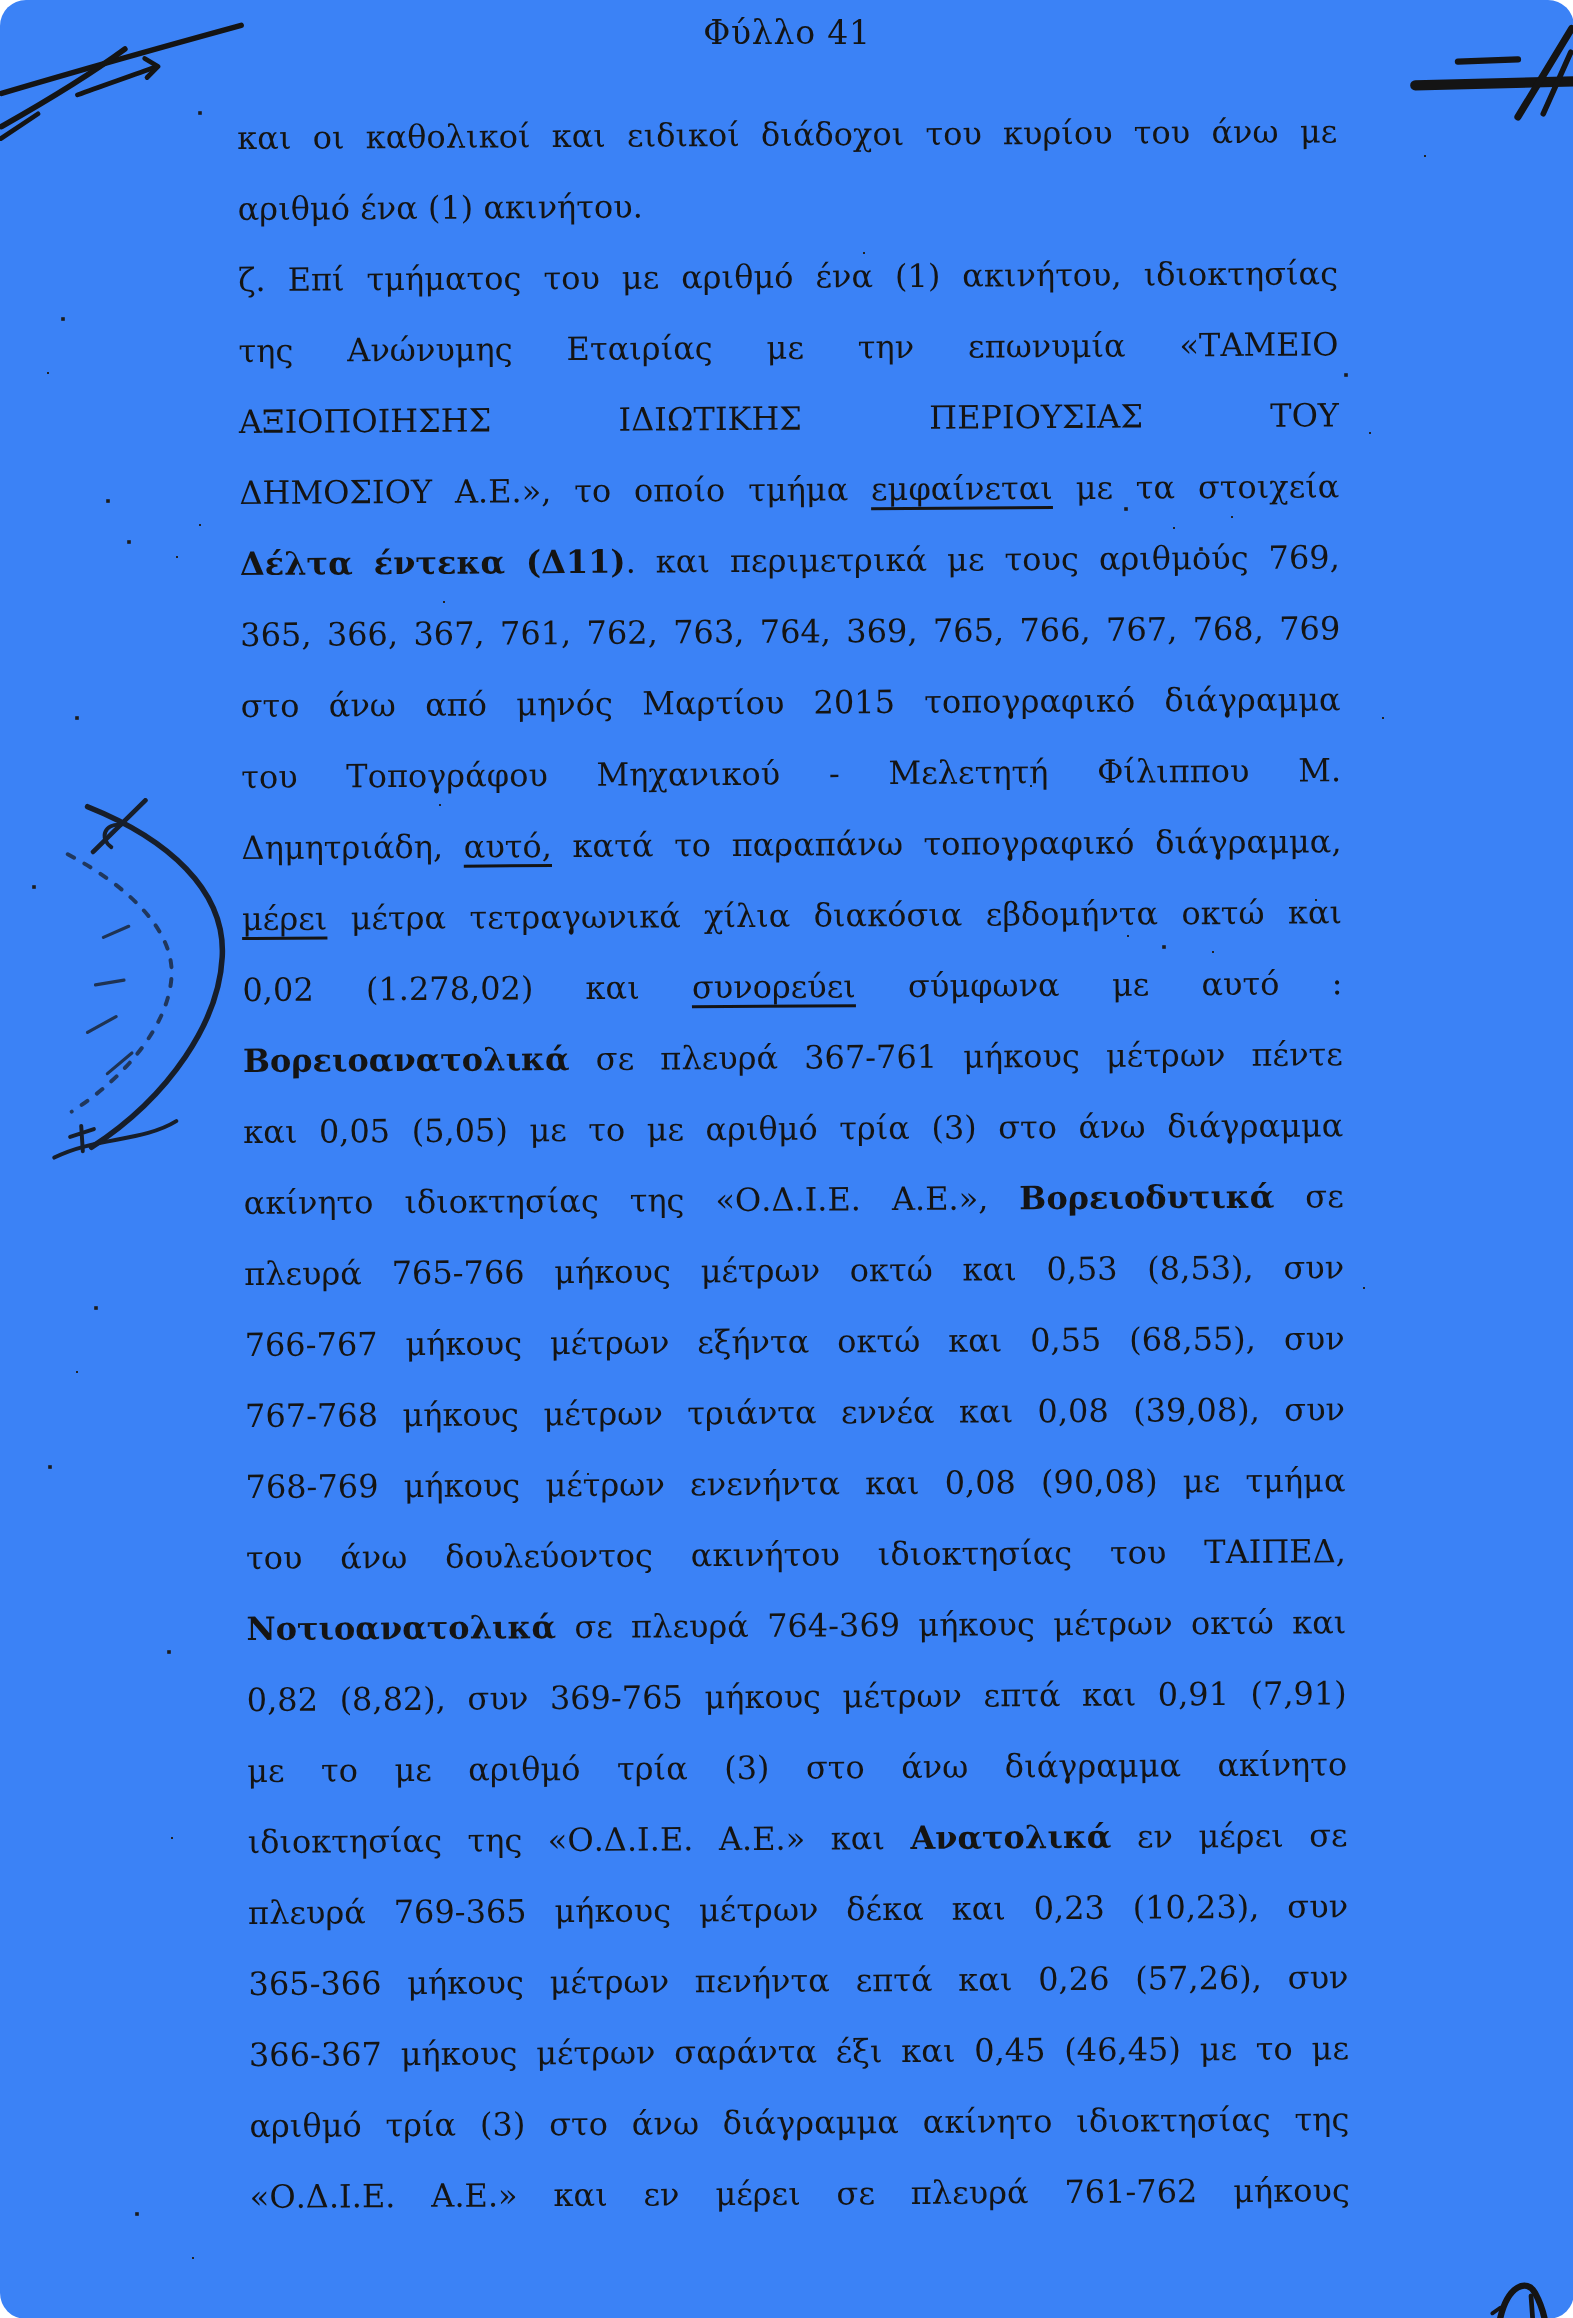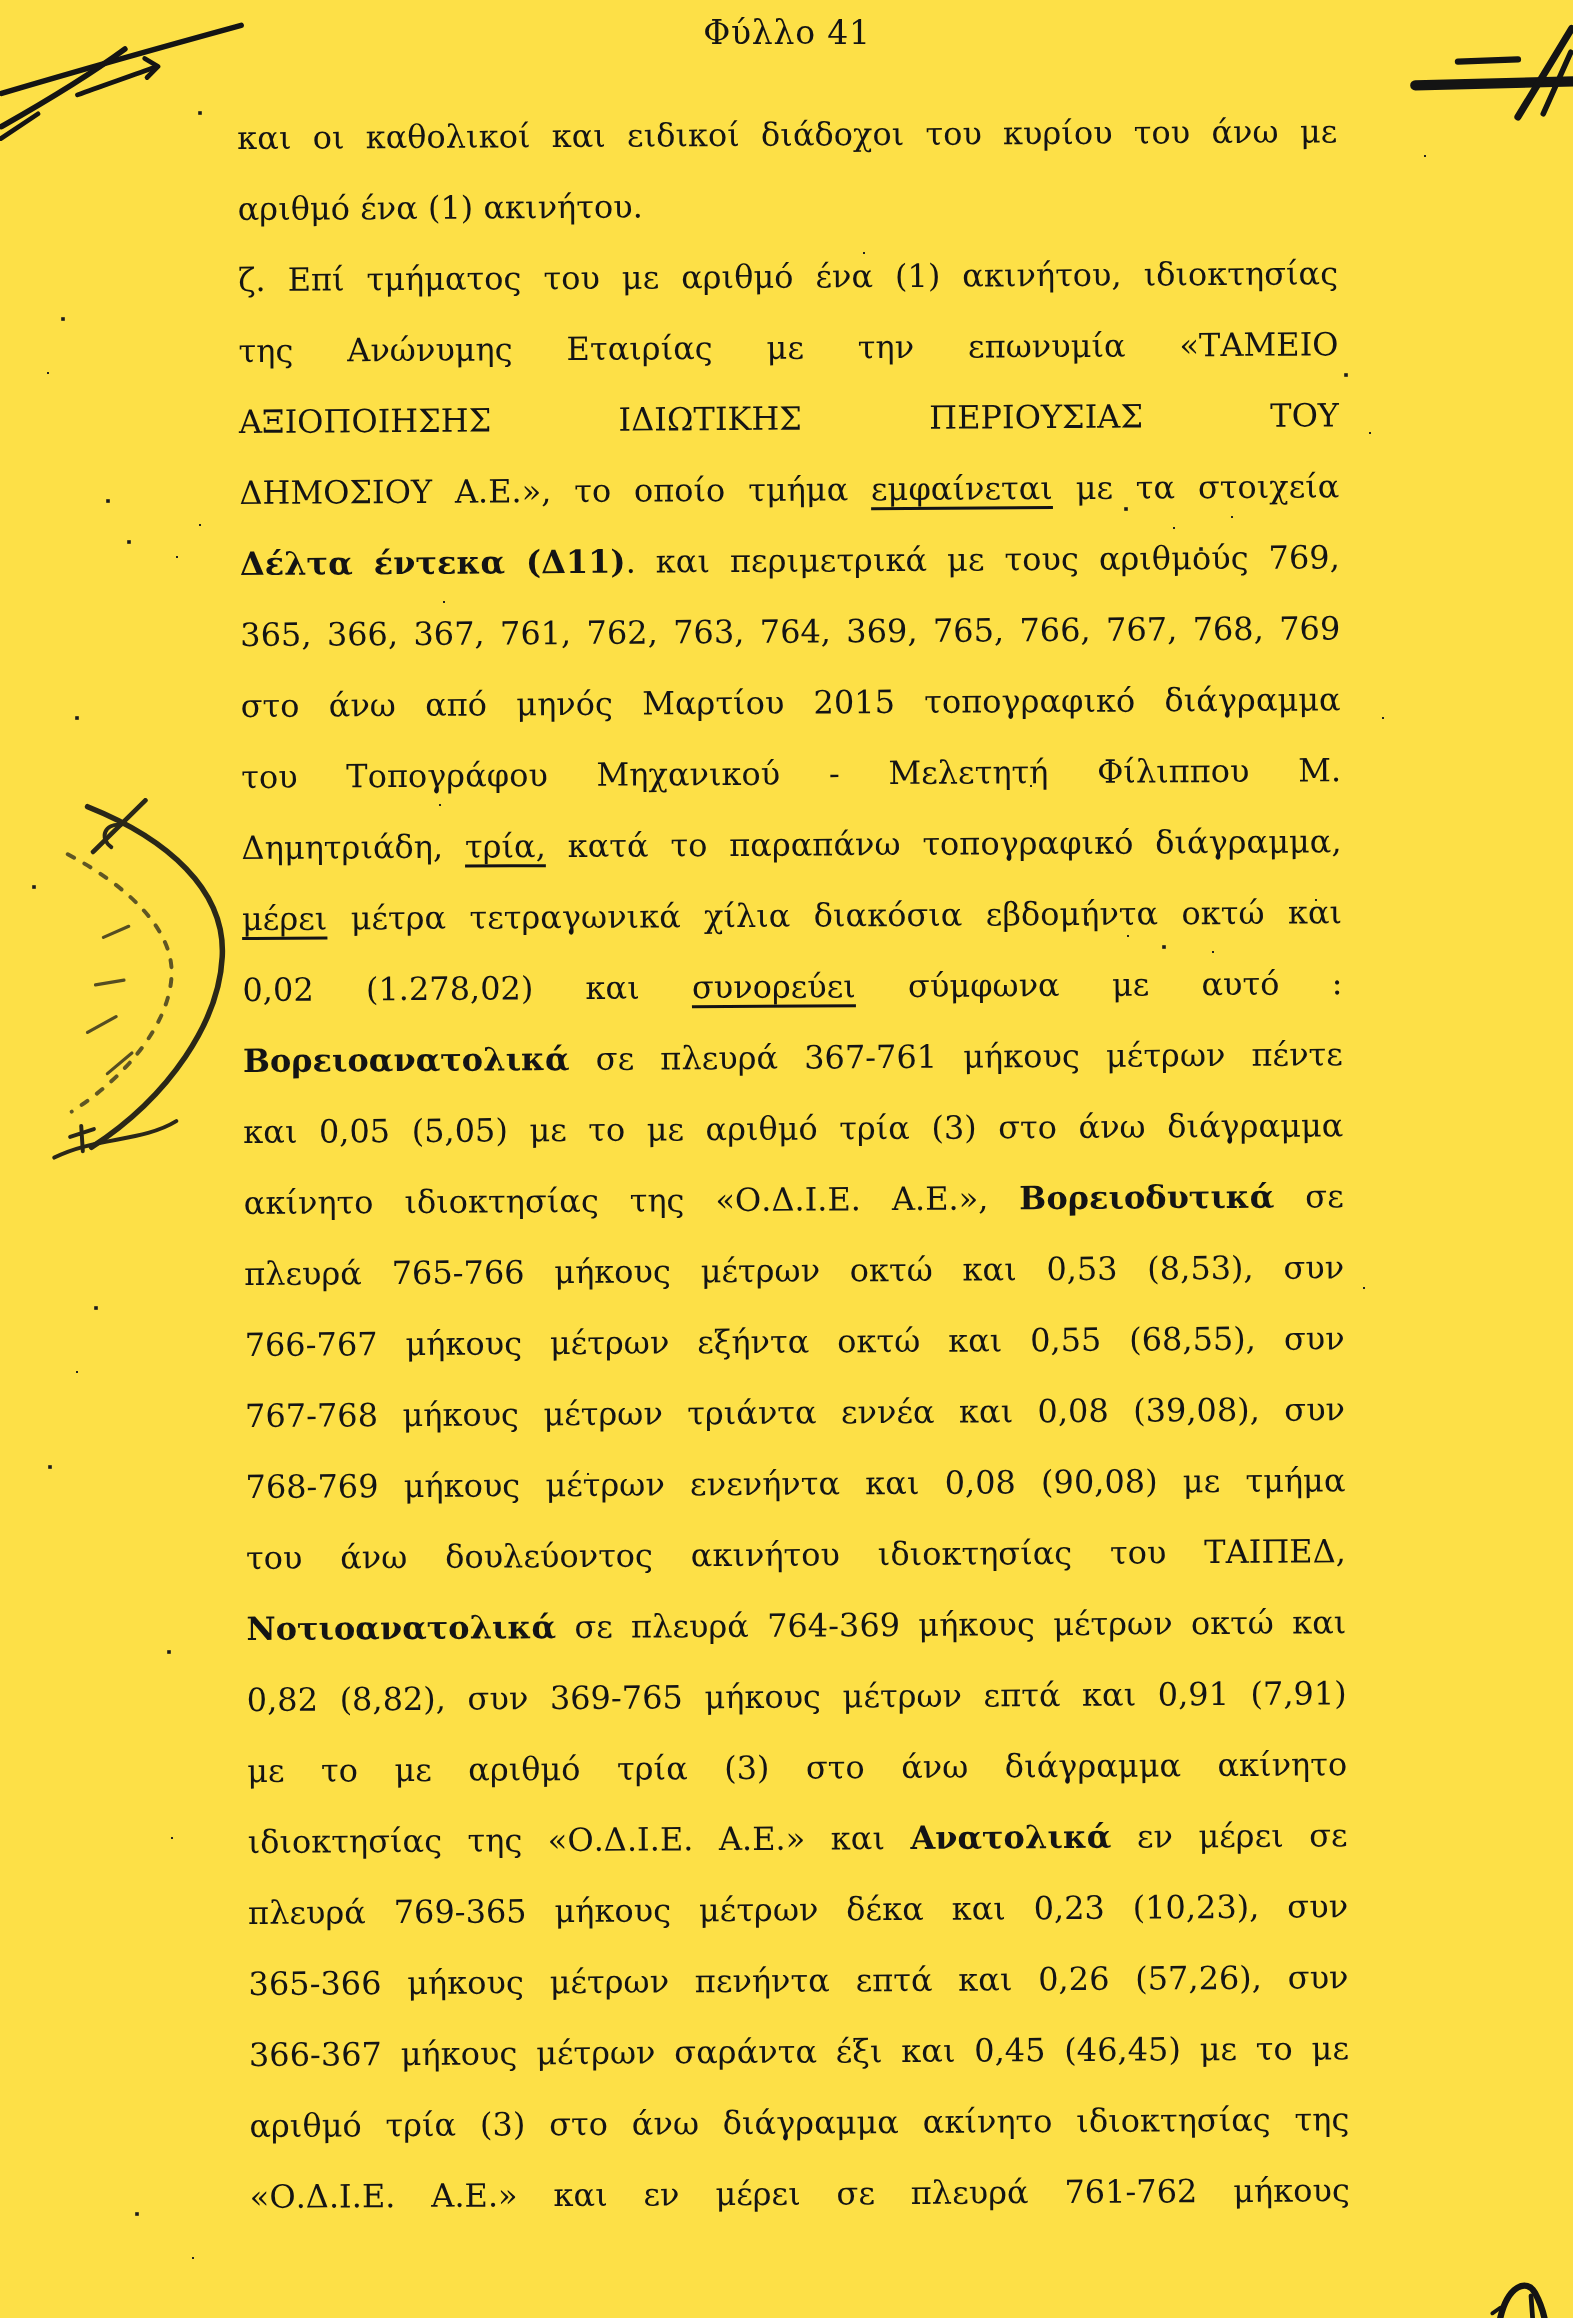--- a/index.html
+++ b/index.html
@@ -11,21 +11,22 @@
     position: relative;
     width: 1574px;
     height: 2319px;
     overflow: hidden;
     font-family: "DejaVu Serif", serif;
     color: #141414;
   }
   .page {
     position: absolute;
     inset: 0;
-    background: #fde047;
+    background: #3b82f6;
+    border-radius: 26px;
   }
   .heading {
     position: absolute;
     top: 12.7px;
     left: 0;
     width: 100%;
     text-align: center;
     font-size: 33px;
     letter-spacing: 0.8px;
   }
@@ -117,21 +118,21 @@
       <div class="line"><span>και οι καθολικοί και ειδικοί διάδοχοι του κυρίου του άνω με</span></div>
       <div class="line left"><span>αριθμό ένα (1) ακινήτου.</span></div>
       <div class="line"><span>ζ. Επί τμήματος του με αριθμό ένα (1) ακινήτου, ιδιοκτησίας</span></div>
       <div class="line"><span>της Ανώνυμης Εταιρίας με την επωνυμία «ΤΑΜΕΙΟ</span></div>
       <div class="line"><span>ΑΞΙΟΠΟΙΗΣΗΣ ΙΔΙΩΤΙΚΗΣ ΠΕΡΙΟΥΣΙΑΣ ΤΟΥ</span></div>
       <div class="line"><span>ΔΗΜΟΣΙΟΥ Α.Ε.», το οποίο τμήμα </span><span class="u">εμφαίνεται</span><span> με τα στοιχεία</span></div>
       <div class="line"><span class="b">Δέλτα έντεκα (Δ11)</span><span>. και περιμετρικά με τους αριθμούς 769,</span></div>
       <div class="line"><span>365, 366, 367, 761, 762, 763, 764, 369, 765, 766, 767, 768, 769</span></div>
       <div class="line"><span>στο άνω από μηνός Μαρτίου 2015 τοπογραφικό διάγραμμα</span></div>
       <div class="line"><span>του Τοπογράφου Μηχανικού - Μελετητή Φίλιππου Μ.</span></div>
-      <div class="line"><span>Δημητριάδη, </span><span class="u">τρία,</span><span> κατά το παραπάνω τοπογραφικό διάγραμμα,</span></div>
+      <div class="line"><span>Δημητριάδη, </span><span class="u">αυτό,</span><span> κατά το παραπάνω τοπογραφικό διάγραμμα,</span></div>
       <div class="line"><span class="u">μέρει</span><span> μέτρα τετραγωνικά χίλια διακόσια εβδομήντα οκτώ και</span></div>
       <div class="line"><span>0,02 (1.278,02) και </span><span class="u">συνορεύει</span><span> σύμφωνα με αυτό :</span></div>
       <div class="line"><span class="b">Βορειοανατολικά</span><span> σε πλευρά 367-761 μήκους μέτρων πέντε</span></div>
       <div class="line"><span>και 0,05 (5,05) με το με αριθμό τρία (3) στο άνω διάγραμμα</span></div>
       <div class="line"><span>ακίνητο ιδιοκτησίας της «Ο.Δ.Ι.Ε. Α.Ε.», </span><span class="b">Βορειοδυτικά</span><span> σε</span></div>
       <div class="line"><span>πλευρά 765-766 μήκους μέτρων οκτώ και 0,53 (8,53), συν</span></div>
       <div class="line"><span>766-767 μήκους μέτρων εξήντα οκτώ και 0,55 (68,55), συν</span></div>
       <div class="line"><span>767-768 μήκους μέτρων τριάντα εννέα και 0,08 (39,08), συν</span></div>
       <div class="line"><span>768-769 μήκους μέτρων ενενήντα και 0,08 (90,08) με τμήμα</span></div>
       <div class="line"><span>του άνω δουλεύοντος ακινήτου ιδιοκτησίας του ΤΑΙΠΕΔ,</span></div>

